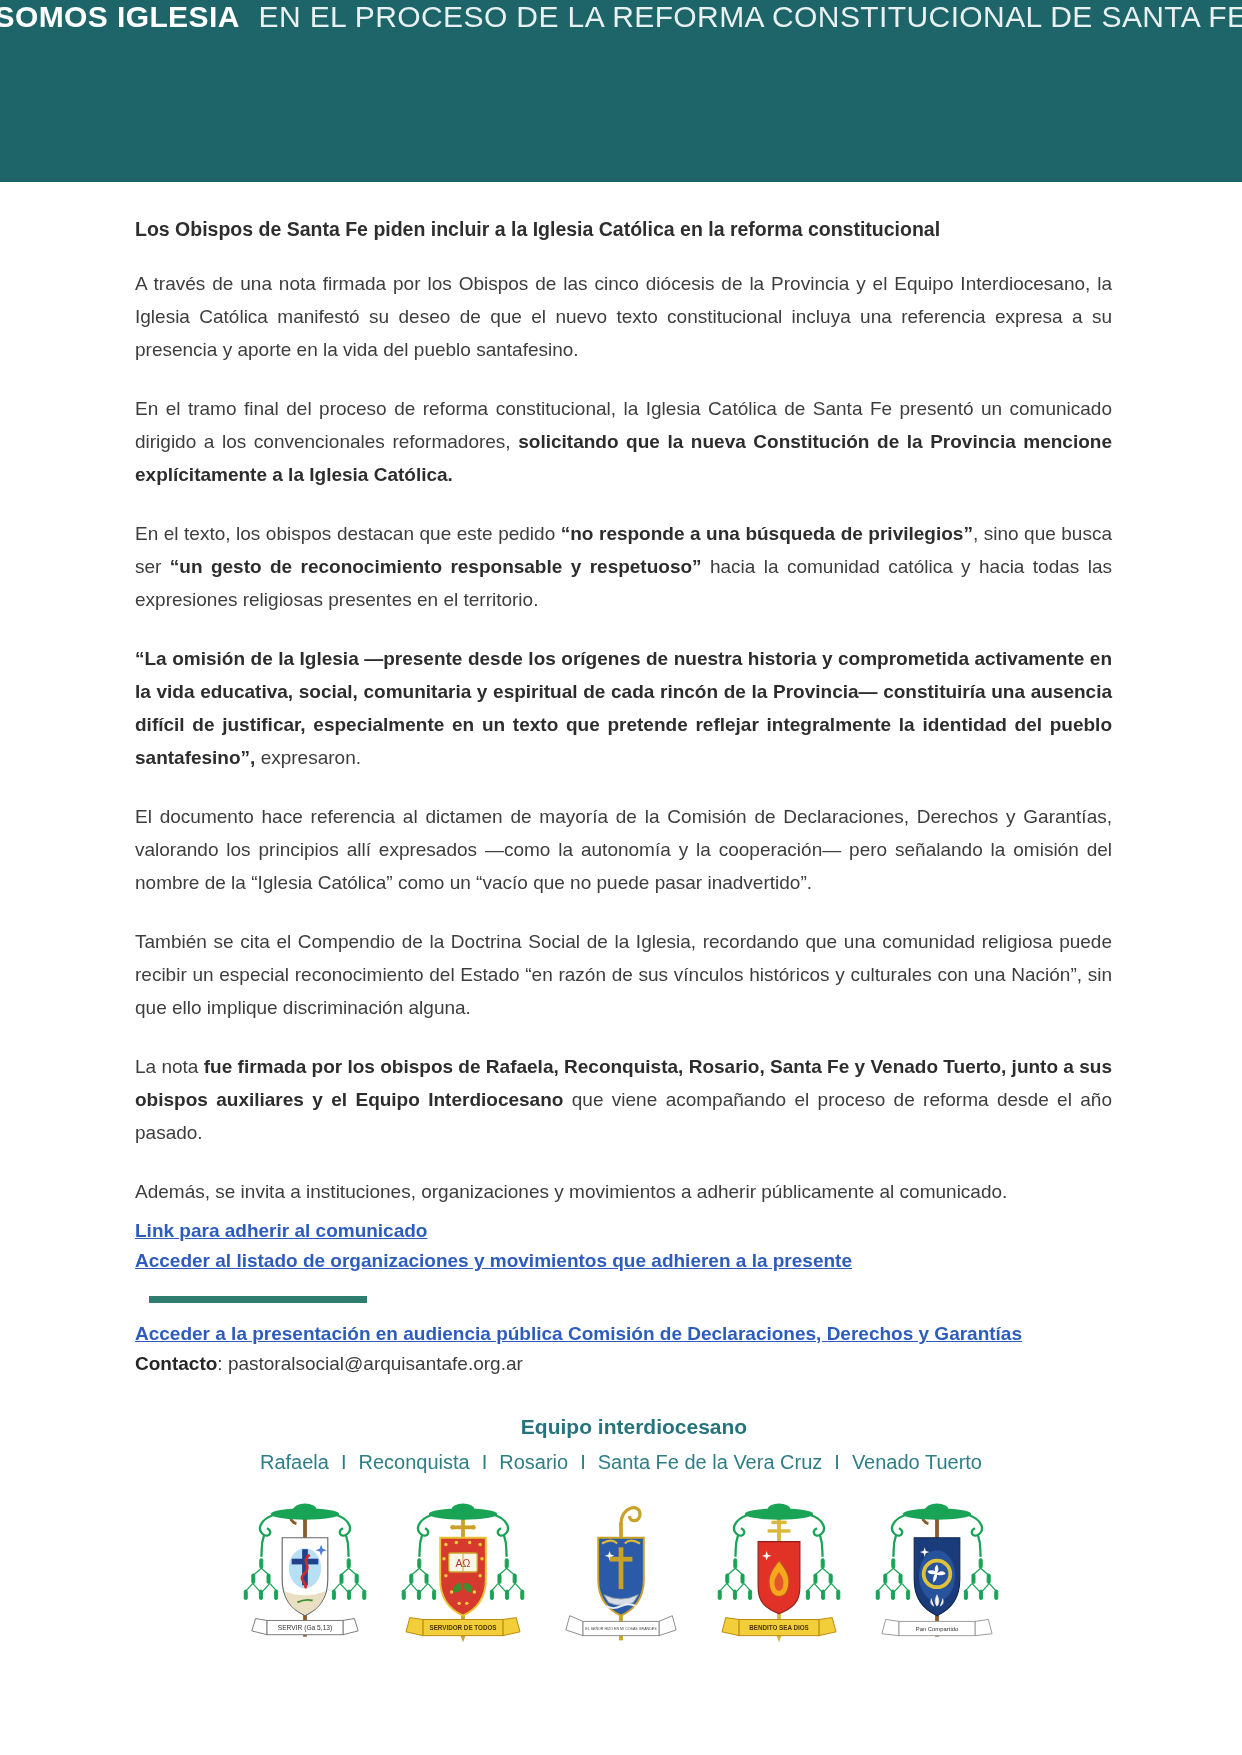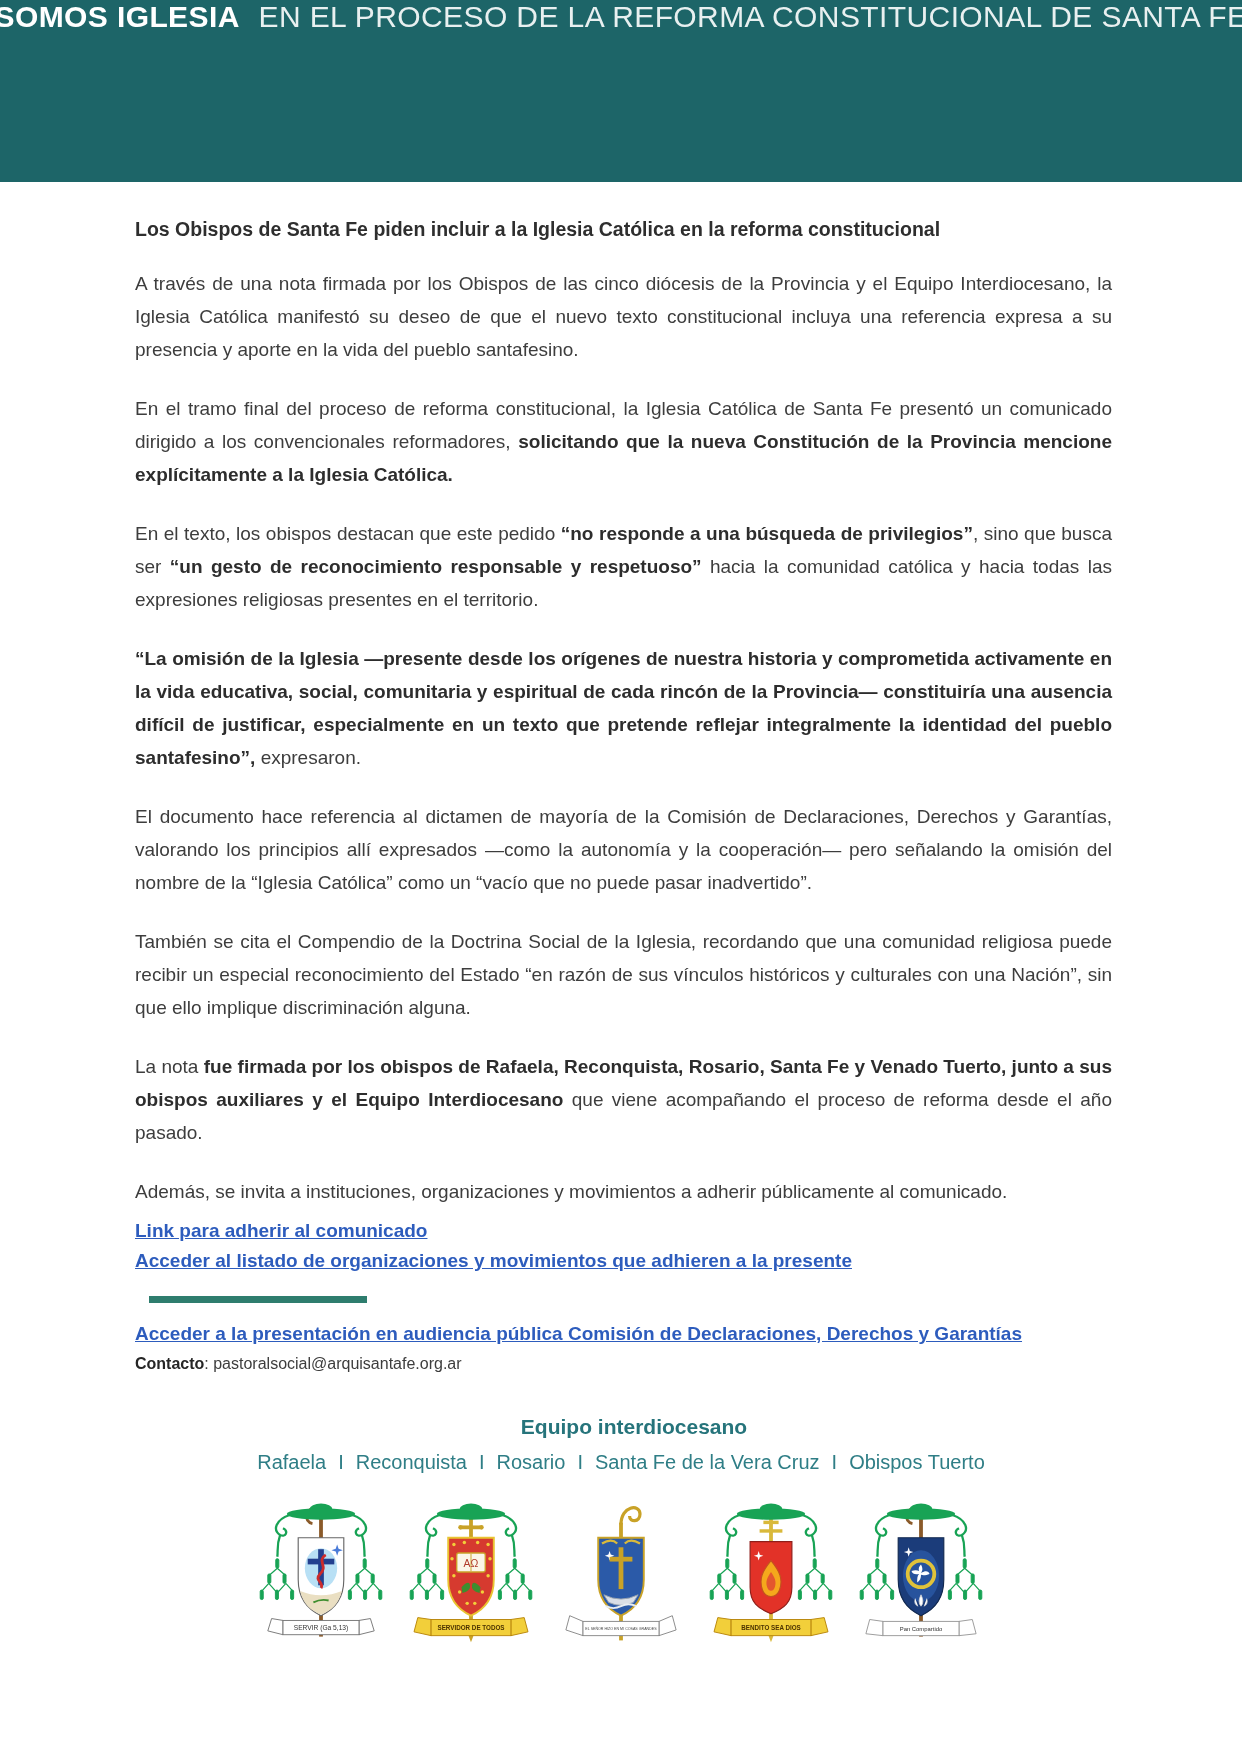--- a/index.html
+++ b/index.html
@@ -14,28 +14,28 @@
   
   .content{margin:0 130px 0 135px;color:#3d3d3d;}
   .article-heading{font-size:19.5px;font-weight:bold;color:#2e2e2e;margin:36px 0 26px 0;}
   .para{font-size:19px;line-height:33px;text-align:justify;margin:0 0 26px 0;}
   .para b{color:#2d2d2d;}
   .para.tight{margin-bottom:8px;}
   .links-group{margin:0;}
   .link{display:table;font-size:19px;line-height:30px;font-weight:bold;color:#2d5cbd;
         text-decoration:underline;cursor:pointer;}
   .divider{width:218px;height:7px;background:#2e7d6e;margin:20px 0 16px 14px;}
-  .contact{font-size:16px;line-height:30px;color:#3d3d3d;}
+  .contact{font-size:19px;line-height:30px;color:#3d3d3d;}
   .contact b{color:#262626;}
   
   .footer{text-align:center;margin-top:36px;}
   .team-title{font-size:21px;font-weight:bold;color:#26747b;padding-left:26px;}
   .dioceses{font-size:20px;color:#2f7e86;margin-top:12px;}
   .dioceses .sep{margin:0 12px;}
-  .crest-row{display:flex;justify-content:center;gap:4px;margin-top:22px;text-align:center;}
+  .crest-row{display:flex;justify-content:center;gap:12px;margin-top:22px;text-align:center;}
   .crest{width:146px;height:152px;}
   .crest text{font-family:"Liberation Sans",sans-serif;}
 </style>
 </head>
 <body>
 
 <div class="page">
 
   <header class="banner">
     <div class="banner-title">
@@ -73,21 +73,21 @@
     <div class="links-group">
       <a class="link">Acceder a la presentación en audiencia pública Comisión de Declaraciones, Derechos y Garantías</a>
     </div>
 
     <div class="contact"><b>Contacto</b><span>: pastoralsocial@arquisantafe.org.ar</span></div>
   </main>
 
   <footer class="footer">
     <div class="team-title">Equipo interdiocesano</div>
     <div class="dioceses">
-      <span>Rafaela</span><span class="sep">I</span><span>Reconquista</span><span class="sep">I</span><span>Rosario</span><span class="sep">I</span><span>Santa Fe de la Vera Cruz</span><span class="sep">I</span><span>Obispos Tuerto</span>
+      <span>Rafaela</span><span class="sep">I</span><span>Reconquista</span><span class="sep">I</span><span>Rosario</span><span class="sep">I</span><span>Santa Fe de la Vera Cruz</span><span class="sep">I</span><span>Venado Tuerto</span>
     </div>
 
     <div class="crest-row">
 
       <svg class="crest" viewBox="0 0 140 160">
         <g>
           <rect x="68" y="22" width="4" height="126" fill="#8a5a2a"></rect>
           <path d="M70,24 a8,8 0 1 0 -9,5" fill="none" stroke="#8a5a2a" stroke-width="3"></path>
         </g>
         <g fill="#18a355">

